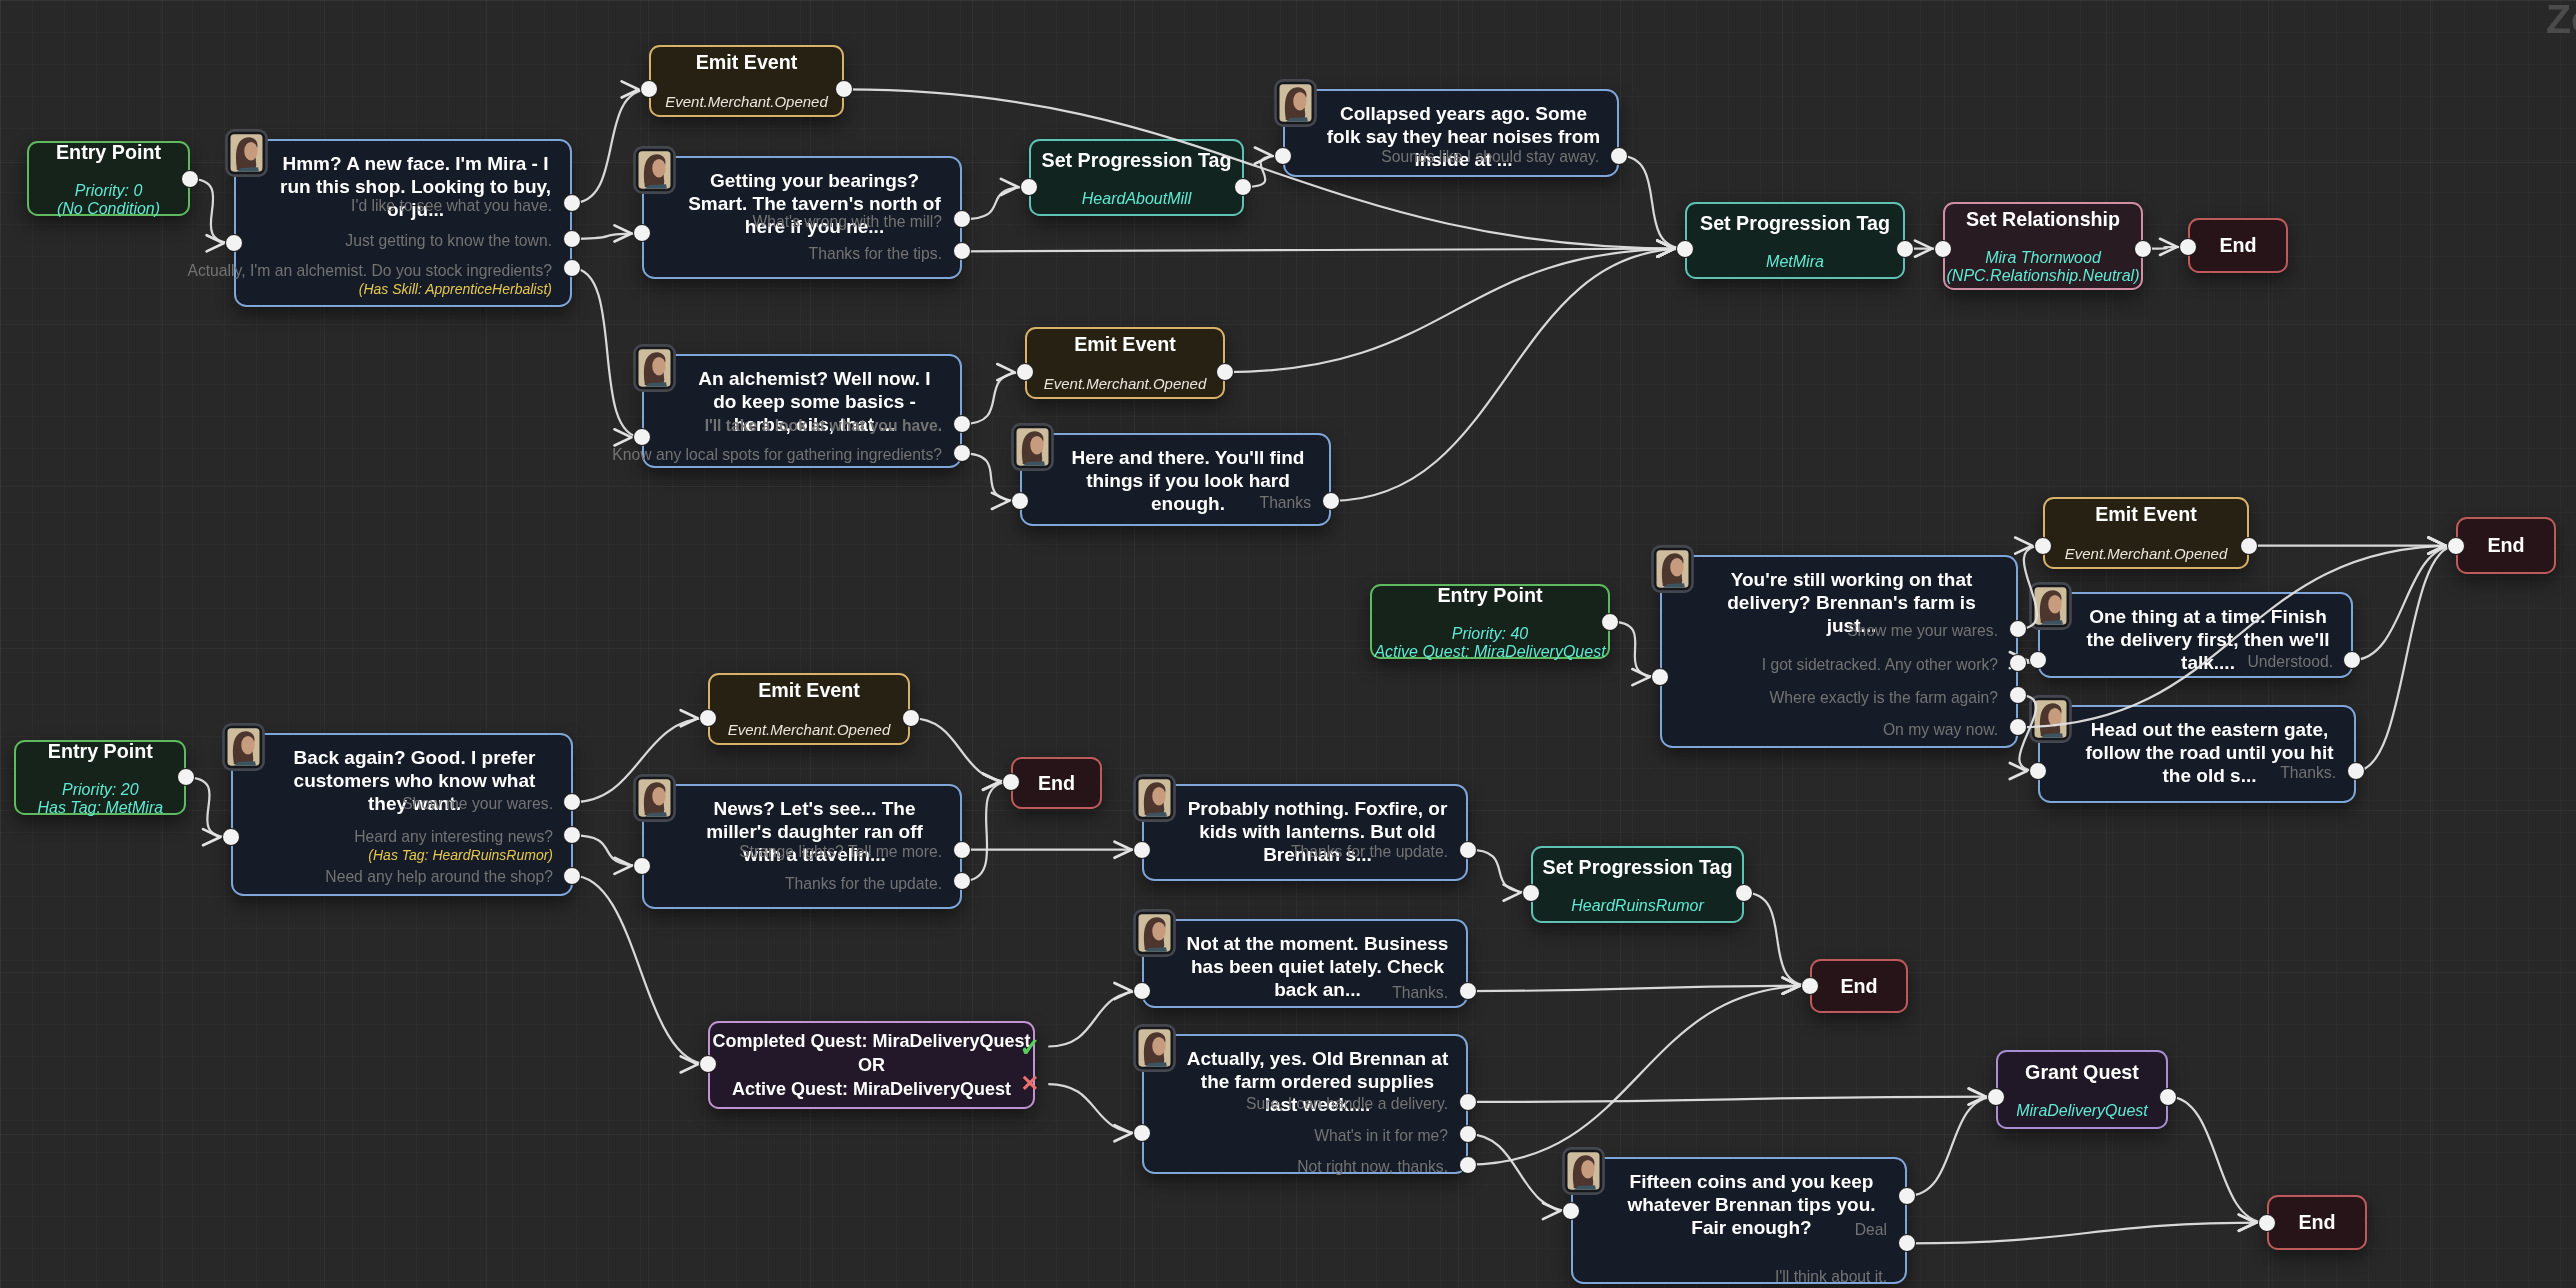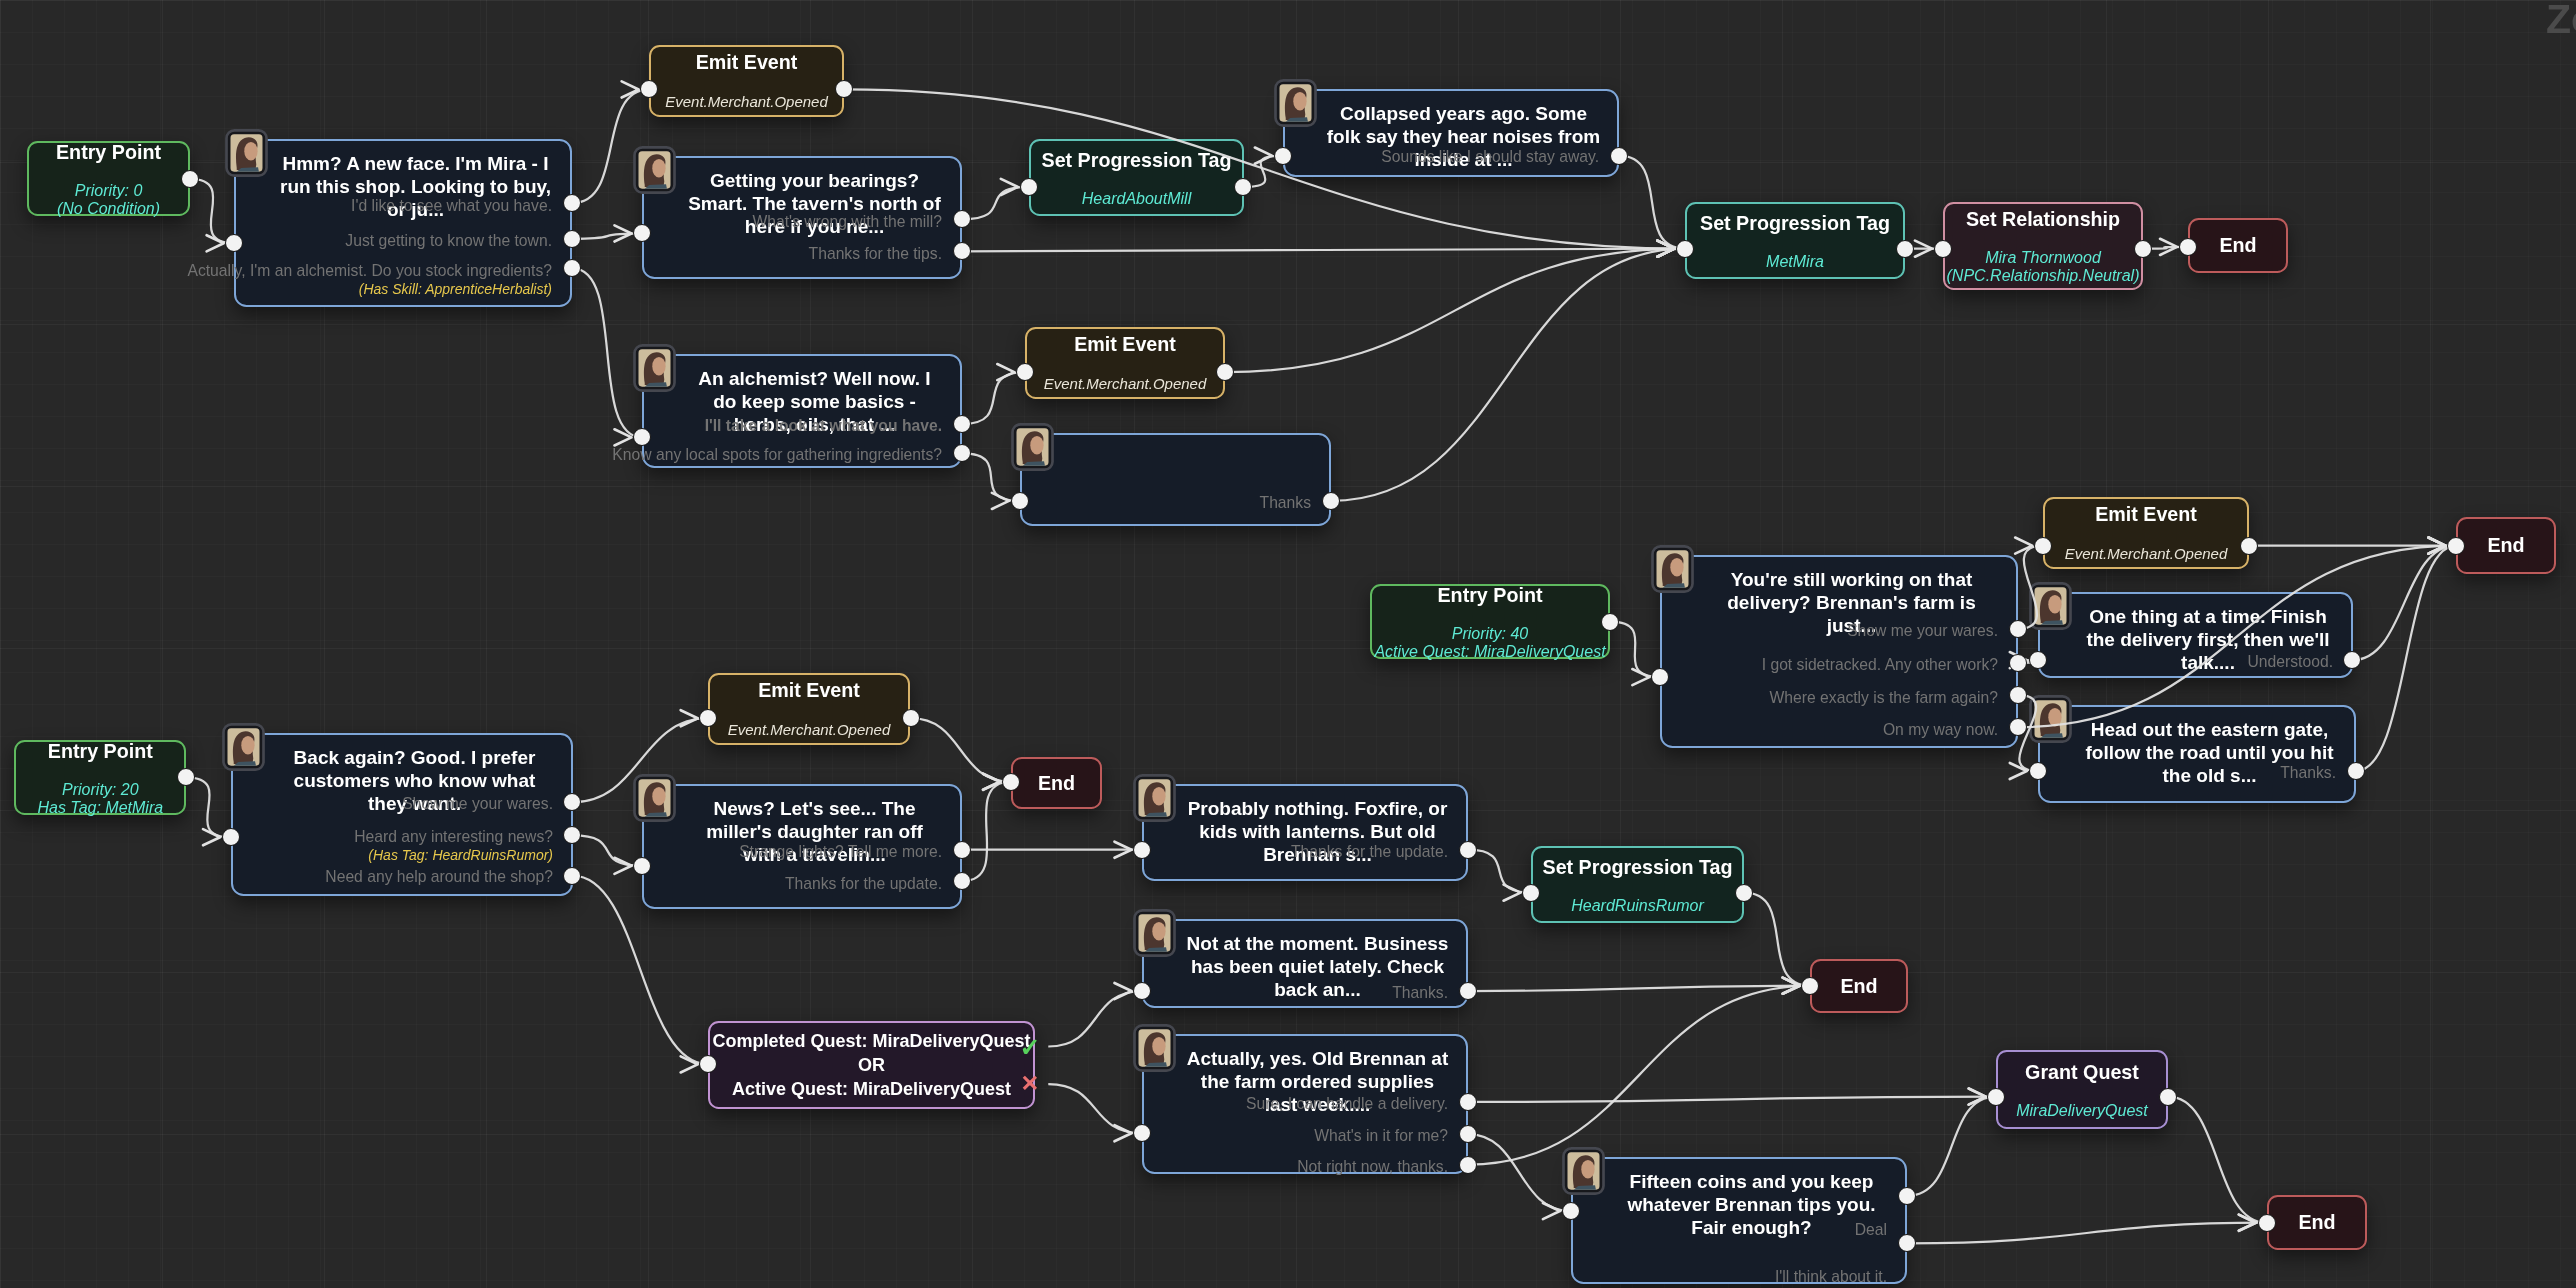--- a/index.html
+++ b/index.html
@@ -255,20 +255,21 @@
     <div class="port" style="left: 1025px; top: 372px;"></div>
     <div class="port" style="left: 1225px; top: 372px;"></div>
     <div class="node node--npc" style="left: 1020px; top: 433px; width: 311px; height: 93px;">
       <div class="avatar"><svg viewBox="0 0 48 54" width="43" height="48">
           <rect x="1.5" y="1.5" width="45" height="51" rx="9" fill="#17181c" stroke="#45474f" stroke-width="3"></rect>
           <rect x="6" y="6" width="36" height="42" rx="4" fill="#cdbd9d"></rect>
           <path d="M13 44 C11 28 12 14 22 10 C32 7 38 14 36 21 C34 27 34 33 35 40 L34 46 L13 46 Z" fill="#4c362e"></path>
           <ellipse cx="29" cy="25" rx="7.5" ry="10.5" fill="#c79b7d"></ellipse>
           <path d="M18 44 L37 43 L38 48 L13 48 Z" fill="#3e5360"></path>
         </svg></div>
+      <div class="n-title">Here and there. You'll find things if you look hard enough.</div>
       <div class="rrow" style="top: 58px;">
         <div class="rtext">Thanks</div>
       </div>
     </div>
     <div class="port" style="left: 1020px; top: 501px;"></div>
     <div class="port" style="left: 1331px; top: 501px;"></div>
     <div class="node node--entry vcenter" style="left: 1370px; top: 584px; width: 240px; height: 75px;">
       <div class="n-title">Entry Point</div>
       <div class="n-sub gap">Priority: 40</div>
       <div class="n-sub">Active Quest: MiraDeliveryQuest</div>

